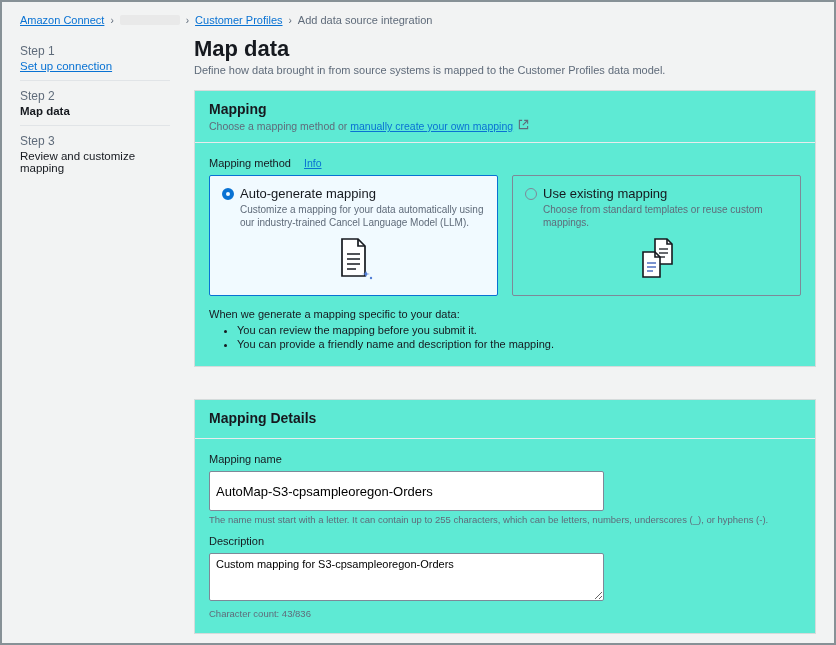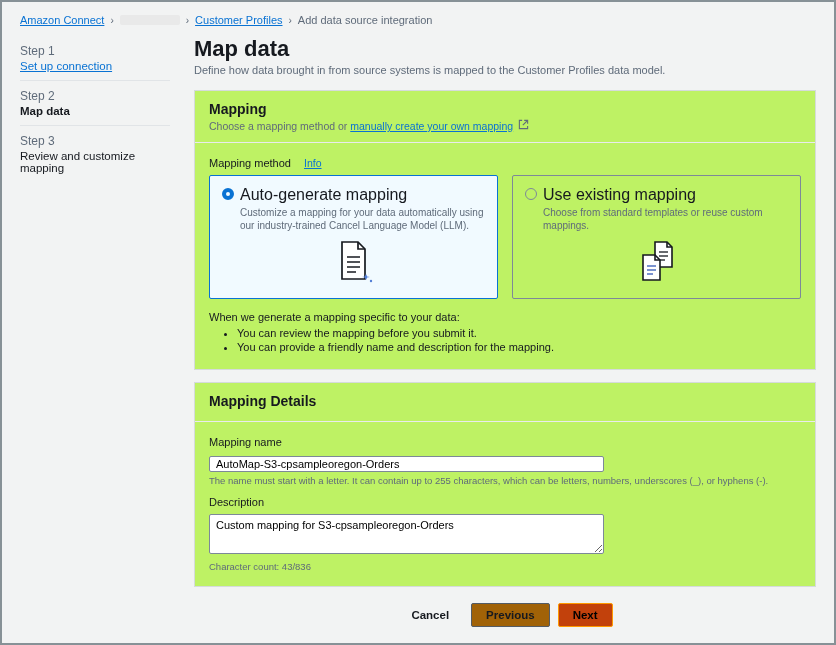--- a/index.html
+++ b/index.html
@@ -48,21 +48,21 @@
   }
   .step-block { padding: 8px 0; border-bottom: 1px solid #e1e4e7; }
   .step-block:last-child { border-bottom: none; }
   .step-label { color: #5f6b7a; font-size: 12px; margin-bottom: 2px; }
   .step-title { color: #16191f; font-size: 11.5px; }
   .step-title.link { color: #0972d3; text-decoration: underline; cursor: pointer; }
   .step-title.active { font-weight: 700; }
   .main { flex: 1; display: flex; flex-direction: column; min-height: 0; }
   .page-title { font-size: 22px; font-weight: 700; margin-bottom: 2px; }
   .page-desc { font-size: 11px; color: #5f6b7a; margin-bottom: 14px; }
-  .panel { background: #bef264; border: 1px solid #d5dbdb; border-radius: 0; margin-bottom: 12px; }
+  .panel { background: #5eead4; border: 1px solid #d5dbdb; border-radius: 0; margin-bottom: 32px; }
   .panel-header { padding: 10px 14px; border-bottom: 1px solid #e9ebed; }
   .panel-title { font-size: 14px; font-weight: 700; margin-bottom: 2px; }
   .panel-sub { font-size: 10.5px; color: #5f6b7a; }
   .panel-sub a { color: #0972d3; text-decoration: underline; }
   .ext-icon { color: #5f6b7a; font-size: 11px; margin-left: 2px; }
   .panel-body { padding: 14px; }
   .field-label { font-size: 11px; margin-bottom: 6px; }
   .info-link { color: #0972d3; font-size: 10.5px; margin-left: 10px; }
   .tiles { display: flex; gap: 14px; margin-bottom: 12px; }
   .tile {
@@ -74,33 +74,33 @@
     min-height: 118px;
     display: flex; flex-direction: column;
   }
   .tile.selected { border: 1px solid #0972d3; background: #f1faff; }
   .tile-head { display: flex; align-items: flex-start; gap: 6px; }
   .radio {
     width: 12px; height: 12px; border: 1px solid #7d8998; border-radius: 50%;
     flex-shrink: 0; margin-top: 2px; position: relative;
   }
   .tile.selected .radio { border-color: #0972d3; border-width: 4px; }
-  .tile-title { font-size: 16px; font-weight: 500; }
+  .tile-title { font-size: 13px; font-weight: 500; }
   .tile-desc { font-size: 10px; color: #5f6b7a; margin-top: 2px; margin-left: 18px; line-height: 1.3; }
   .tile-art { flex: 1; display: flex; align-items: center; justify-content: center; margin-top: 8px; }
   .gen-note { font-size: 11px; margin-bottom: 4px; }
   .panel-body ul { margin-left: 28px; font-size: 11px; }
   .panel-body ul li { margin-bottom: 2px; }
   .text-input {
-    width: 395px; height: 16px; border: 1px solid #7d8998; border-radius: 2px;
-    font-size: 11px; padding: 0 6px; font-family: inherit;
+    width: 395px; height: 40px; border: 1px solid #7d8998; border-radius: 2px;
+    font-size: 13px; padding: 0 6px; font-family: inherit;
   }
   .hint { font-size: 9.5px; color: #5f6b7a; margin-top: 3px; }
   .textarea {
-    width: 395px; height: 40px; border: 1px solid #7d8998; border-radius: 2px;
+    width: 395px; height: 48px; border: 1px solid #7d8998; border-radius: 2px;
     font-size: 11px; padding: 4px 6px; font-family: inherit; resize: both;
   }
   .field-block { margin-bottom: 10px; }
   .footer {
     display: flex; justify-content: center; align-items: center; gap: 8px;
     padding-top: 4px;
   }
   .btn {
     font-family: inherit; font-size: 11.5px; font-weight: 700;
     padding: 5px 14px; border-radius: 2px; cursor: pointer;

